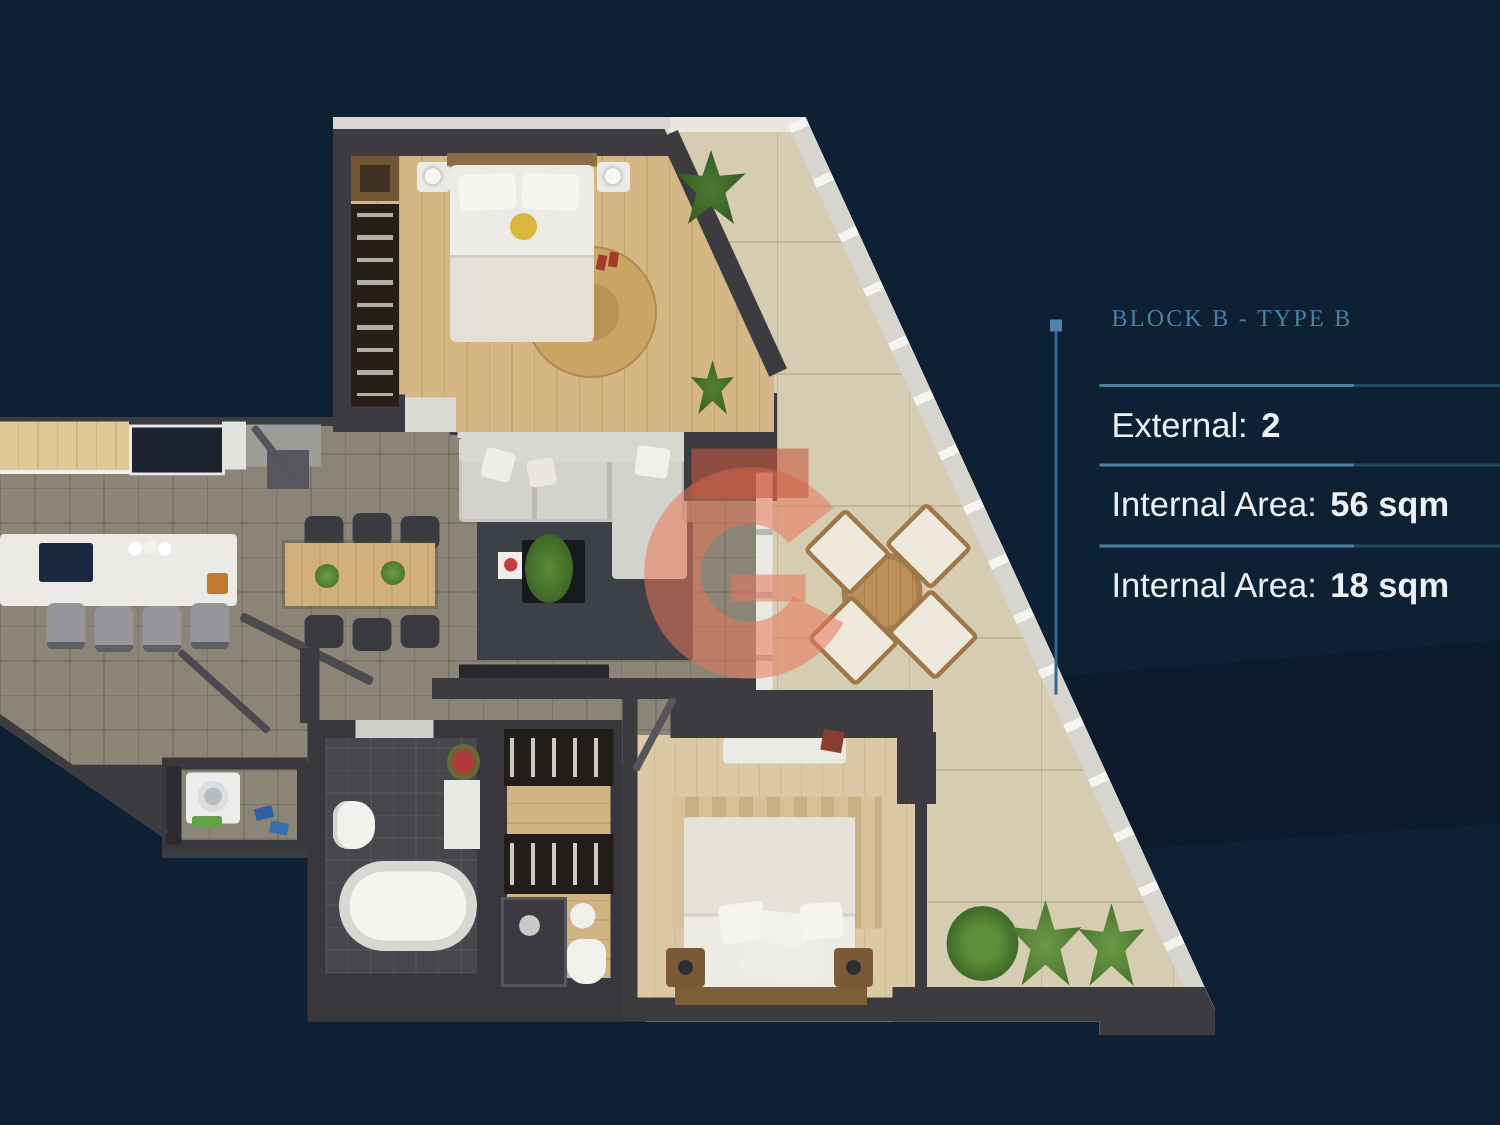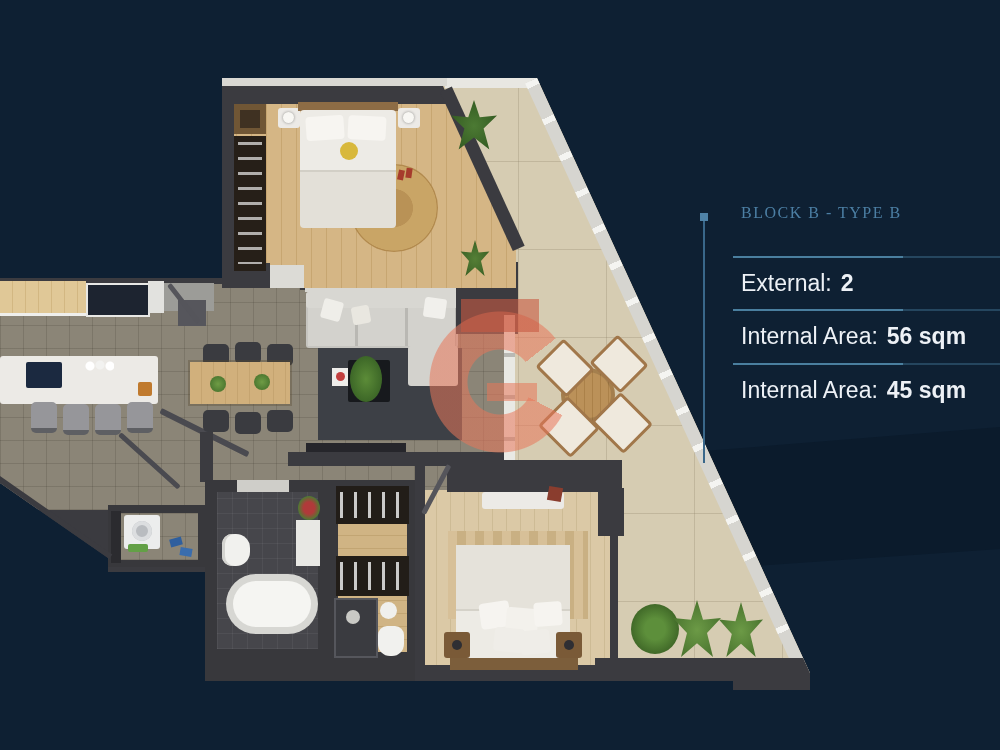--- a/index.html
+++ b/index.html
@@ -254,17 +254,17 @@
       <span class="lab">External:</span><span class="val">2</span>
     </div>
 
     <div class="s divider" style="top:309px;"></div>
     <div class="s stat-row" style="top:323px;">
       <span class="lab">Internal Area:</span><span class="val">56 sqm</span>
     </div>
 
     <div class="s divider" style="top:363px;"></div>
     <div class="s stat-row" style="top:377px;">
-      <span class="lab">Internal Area:</span><span class="val">45 sqm</span>
+      <span class="lab">Internal Area:</span><span class="val">18 sqm</span>
     </div>
   </div>
 
 </div>
 
 </body></html>

